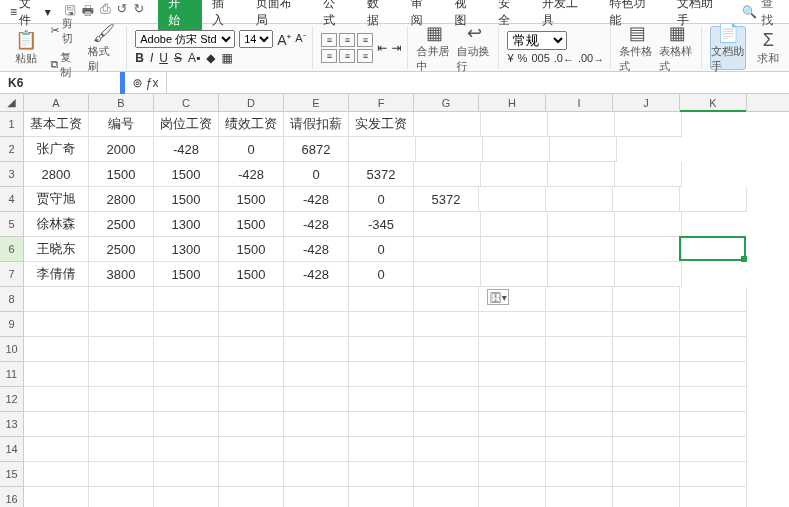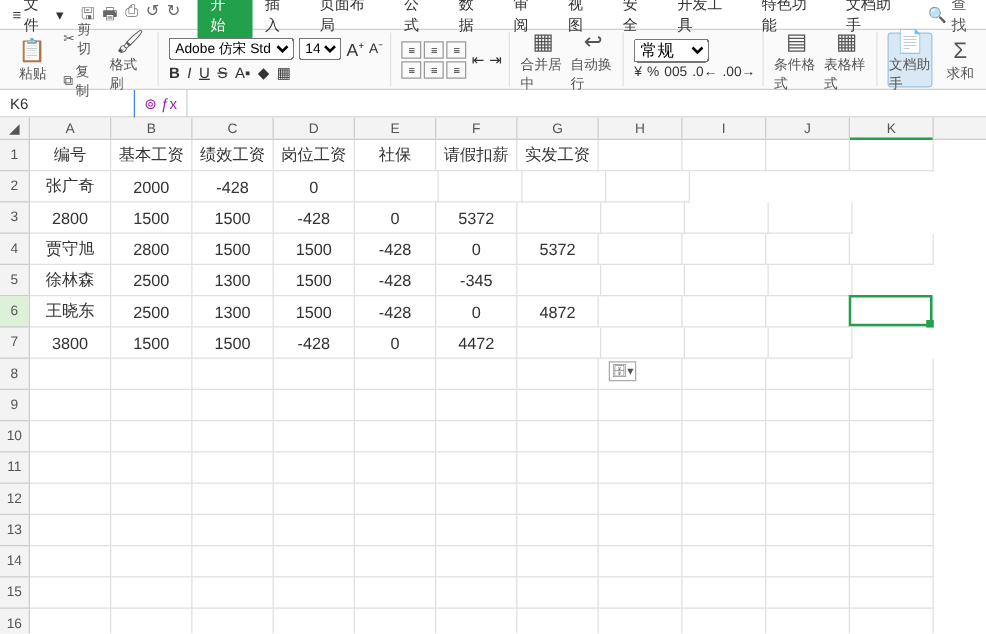--- a/index.html
+++ b/index.html
@@ -30,22 +30,22 @@
   .aa { display: flex; gap: 4px; }
   .aa span { cursor: pointer; }
   .biux { display: flex; gap: 6px; font-size: 12px; }
   .biux span { cursor: pointer; }
   .align-grid { display: grid; grid-template-columns: repeat(3, 16px); grid-template-rows: repeat(2, 14px); gap: 2px; }
   .align-grid span { border: 1px solid #999; display: flex; align-items: center; justify-content: center; font-size: 9px; cursor: pointer; }
   .indent { display: flex; gap: 4px; }
   
   
   .fxbar { display: flex; align-items: center; height: 22px; border-bottom: 1px solid #d0d0d0; }
-  .namebox { width: 108px; height: 22px; border-right: 1px solid #3b82f6; display: flex; align-items: center; padding: 0 8px; font-size: 12px; }
-  .fxicon { width: 42px; display: flex; align-items: center; justify-content: center; gap: 4px; color: #a21caf; border-right: 1px solid #d0d0d0; height: 22px; }
+  .namebox { width: 125px; height: 22px; border-right: 5px solid #3b82f6; display: flex; align-items: center; padding: 0 8px; font-size: 12px; font-weight: bold; }
+  .fxicon { width: 42px; display: flex; align-items: center; justify-content: center; gap: 4px; color: #404040; border-right: 1px solid #d0d0d0; height: 22px; }
   .fxinput { flex: 1; padding: 0 6px; }
   .fxinput input { border: none; outline: none; width: 100%; font-size: 12px; }
   
   
   .sheet { display: flex; height: calc(507px - 24px - 48px - 22px); overflow: hidden; }
   .rowhdrs { width: 24px; background: #f3f3f3; border-right: 1px solid #ccc; }
   .rowhdrs .rh { height: 25px; border-bottom: 1px solid #ccc; display: flex; align-items: center; justify-content: center; font-size: 11px; color: #555; }
   .rowhdrs .rh.first { height: 18px; }
   .rowhdrs .rh.sel { background: #dff0d8; }
   .gridwrap { flex: 1; overflow: hidden; position: relative; }
@@ -242,37 +242,37 @@
         <div class="ch wE">E</div>
         <div class="ch wF">F</div>
         <div class="ch wG">G</div>
         <div class="ch wH">H</div>
         <div class="ch wI">I</div>
         <div class="ch wJ">J</div>
         <div class="ch wK last-sel">K</div>
       </div>
     <div class="cells">
         <div class="row">
+          <div class="cell wB">基本工资</div>
           <div class="cell wA">编号</div>
-          <div class="cell wB">基本工资</div>
+          <div class="cell wC">岗位工资</div>
           <div class="cell wD">绩效工资</div>
-          <div class="cell wC">岗位工资</div>
-          <div class="cell wE">社保</div>
           <div class="cell wF">请假扣薪</div>
           <div class="cell wG">实发工资</div>
           <div class="cell wH"></div>
           <div class="cell wI"></div>
           <div class="cell wJ"></div>
           <div class="cell wK"></div>
         </div>
         <div class="row">
           <div class="cell wA">张广奇</div>
           <div class="cell wC">2000</div>
           <div class="cell wE">-428</div>
           <div class="cell wF">0</div>
+          <div class="cell wG">6872</div>
           <div class="cell wH"></div>
           <div class="cell wI"></div>
           <div class="cell wJ"></div>
           <div class="cell wK"></div>
         </div>
         <div class="row">
           <div class="cell wB">2800</div>
           <div class="cell wC">1500</div>
           <div class="cell wD">1500</div>
           <div class="cell wE">-428</div>
@@ -308,33 +308,32 @@
           <div class="cell wJ"></div>
           <div class="cell wK"></div>
         </div>
         <div class="row">
           <div class="cell wA">王晓东</div>
           <div class="cell wB">2500</div>
           <div class="cell wC">1300</div>
           <div class="cell wD">1500</div>
           <div class="cell wE">-428</div>
           <div class="cell wF">0</div>
-          <div class="cell wG">4872</div>
-          <div class="cell wH"></div>
-          <div class="cell wI"></div>
-          <div class="cell wJ"></div>
-          <div class="cell wK"></div>
-        </div>
-        <div class="row">
+          <div class="cell wH"></div>
+          <div class="cell wI"></div>
+          <div class="cell wJ"></div>
+          <div class="cell wK"></div>
+        </div>
+        <div class="row">
+          <div class="cell wA">李倩倩</div>
           <div class="cell wB">3800</div>
           <div class="cell wC">1500</div>
           <div class="cell wD">1500</div>
           <div class="cell wE">-428</div>
           <div class="cell wF">0</div>
-          <div class="cell wG">4472</div>
           <div class="cell wH"></div>
           <div class="cell wI"></div>
           <div class="cell wJ"></div>
           <div class="cell wK"></div>
         </div>
         <div class="row">
           <div class="cell wA"></div>
           <div class="cell wB"></div>
           <div class="cell wC"></div>
           <div class="cell wD"></div>

